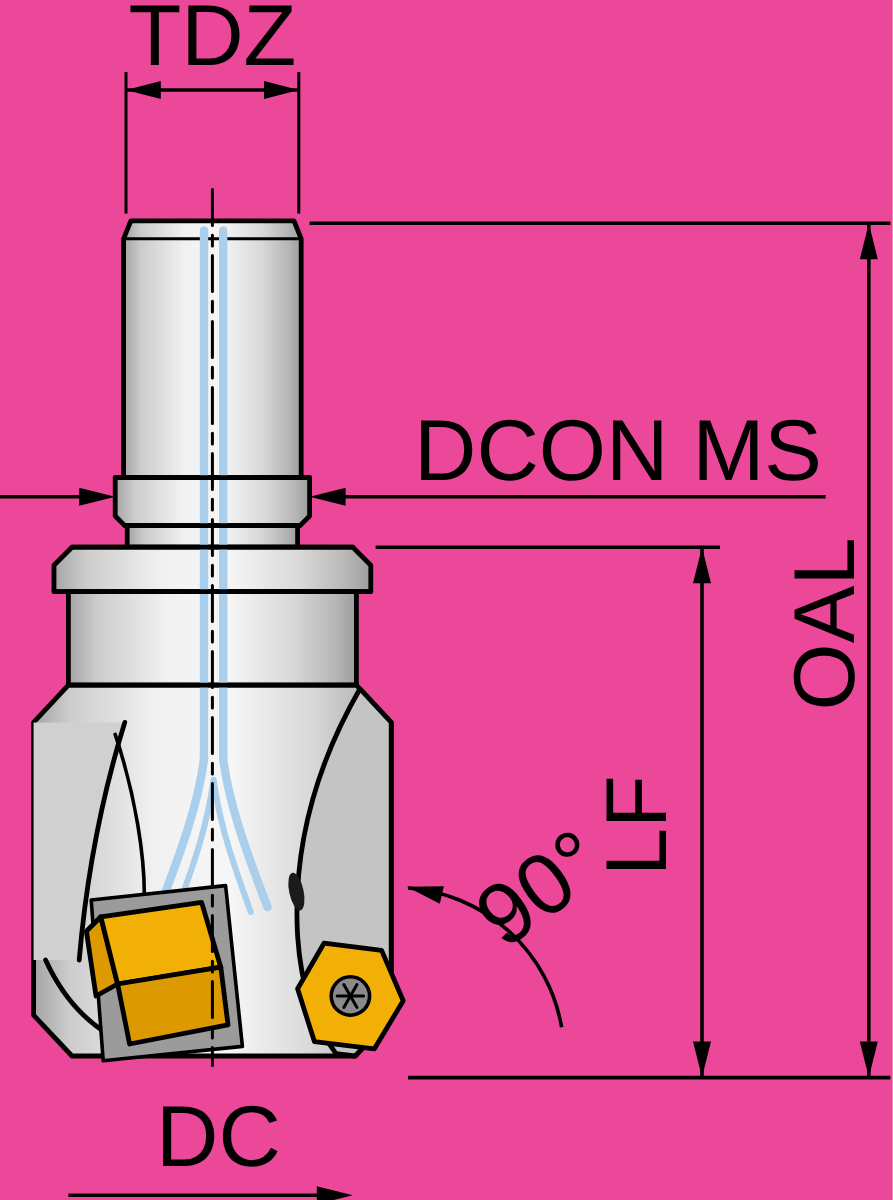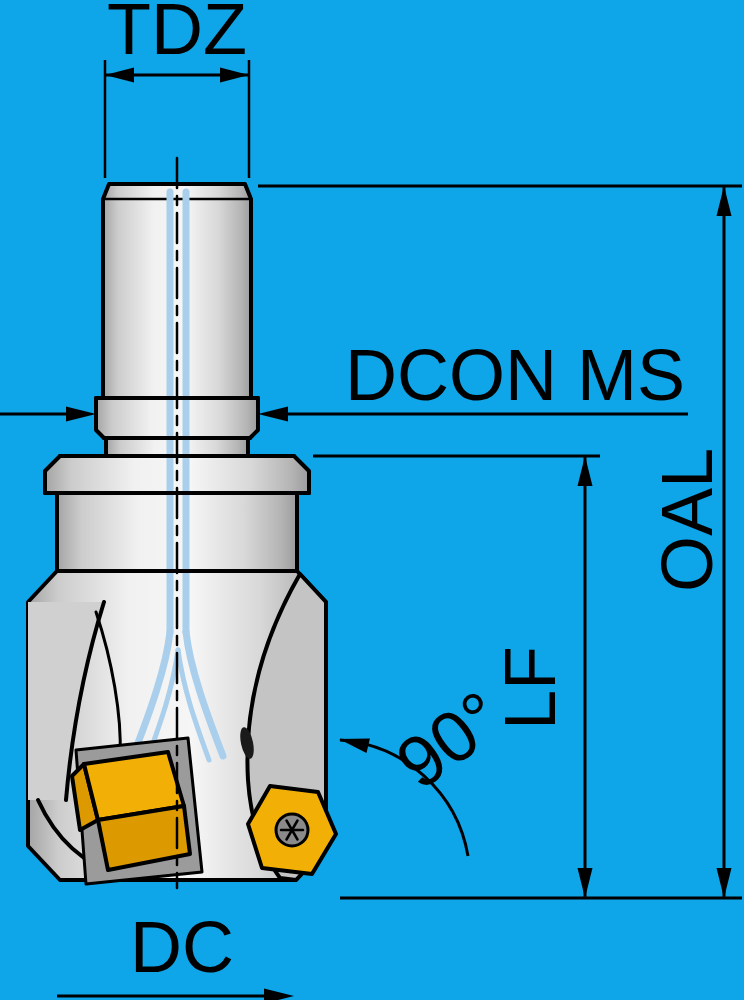--- a/index.html
+++ b/index.html
@@ -4,21 +4,21 @@
 <style>
   html, body {
     margin: 0;
     padding: 0;
     background: #ffffff;
   }
   .canvas {
     position: relative;
     width: 744px;
     height: 1000px;
-    background: #0ea5e9;
+    background: #ec4899;
     overflow: hidden;
     font-family: "Liberation Sans", sans-serif;
   }
   svg text {
     font-family: "Liberation Sans", sans-serif;
     font-size: 72px;
     fill: #000000;
   }
   .mid { text-anchor: middle; }
 </style>

